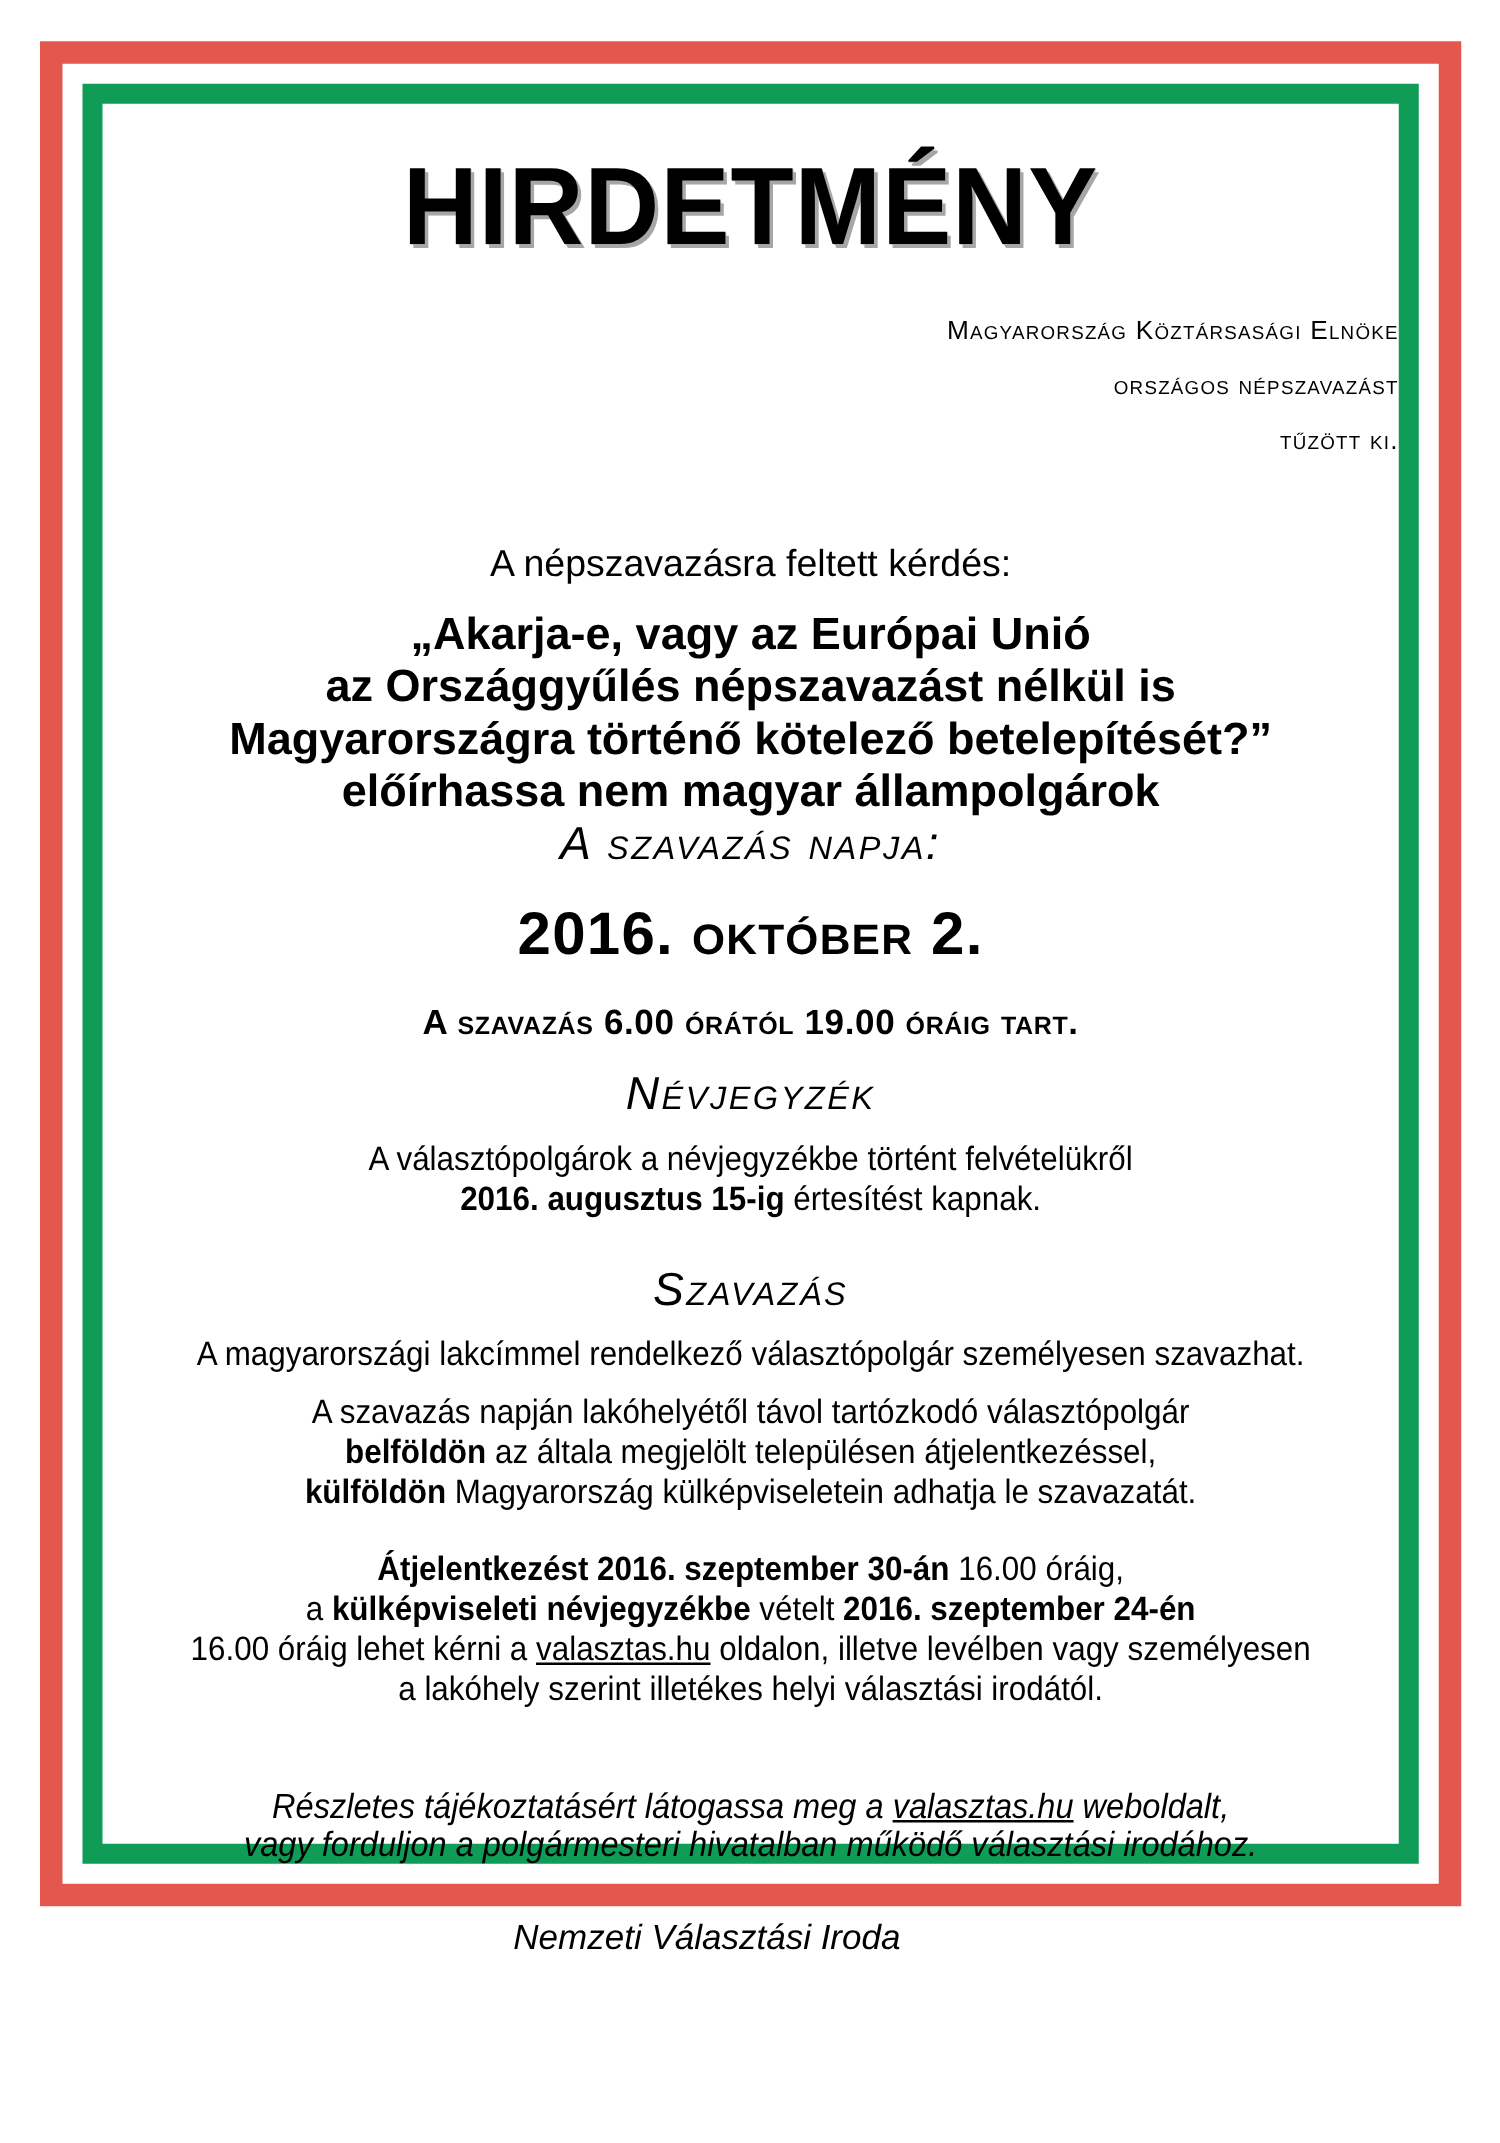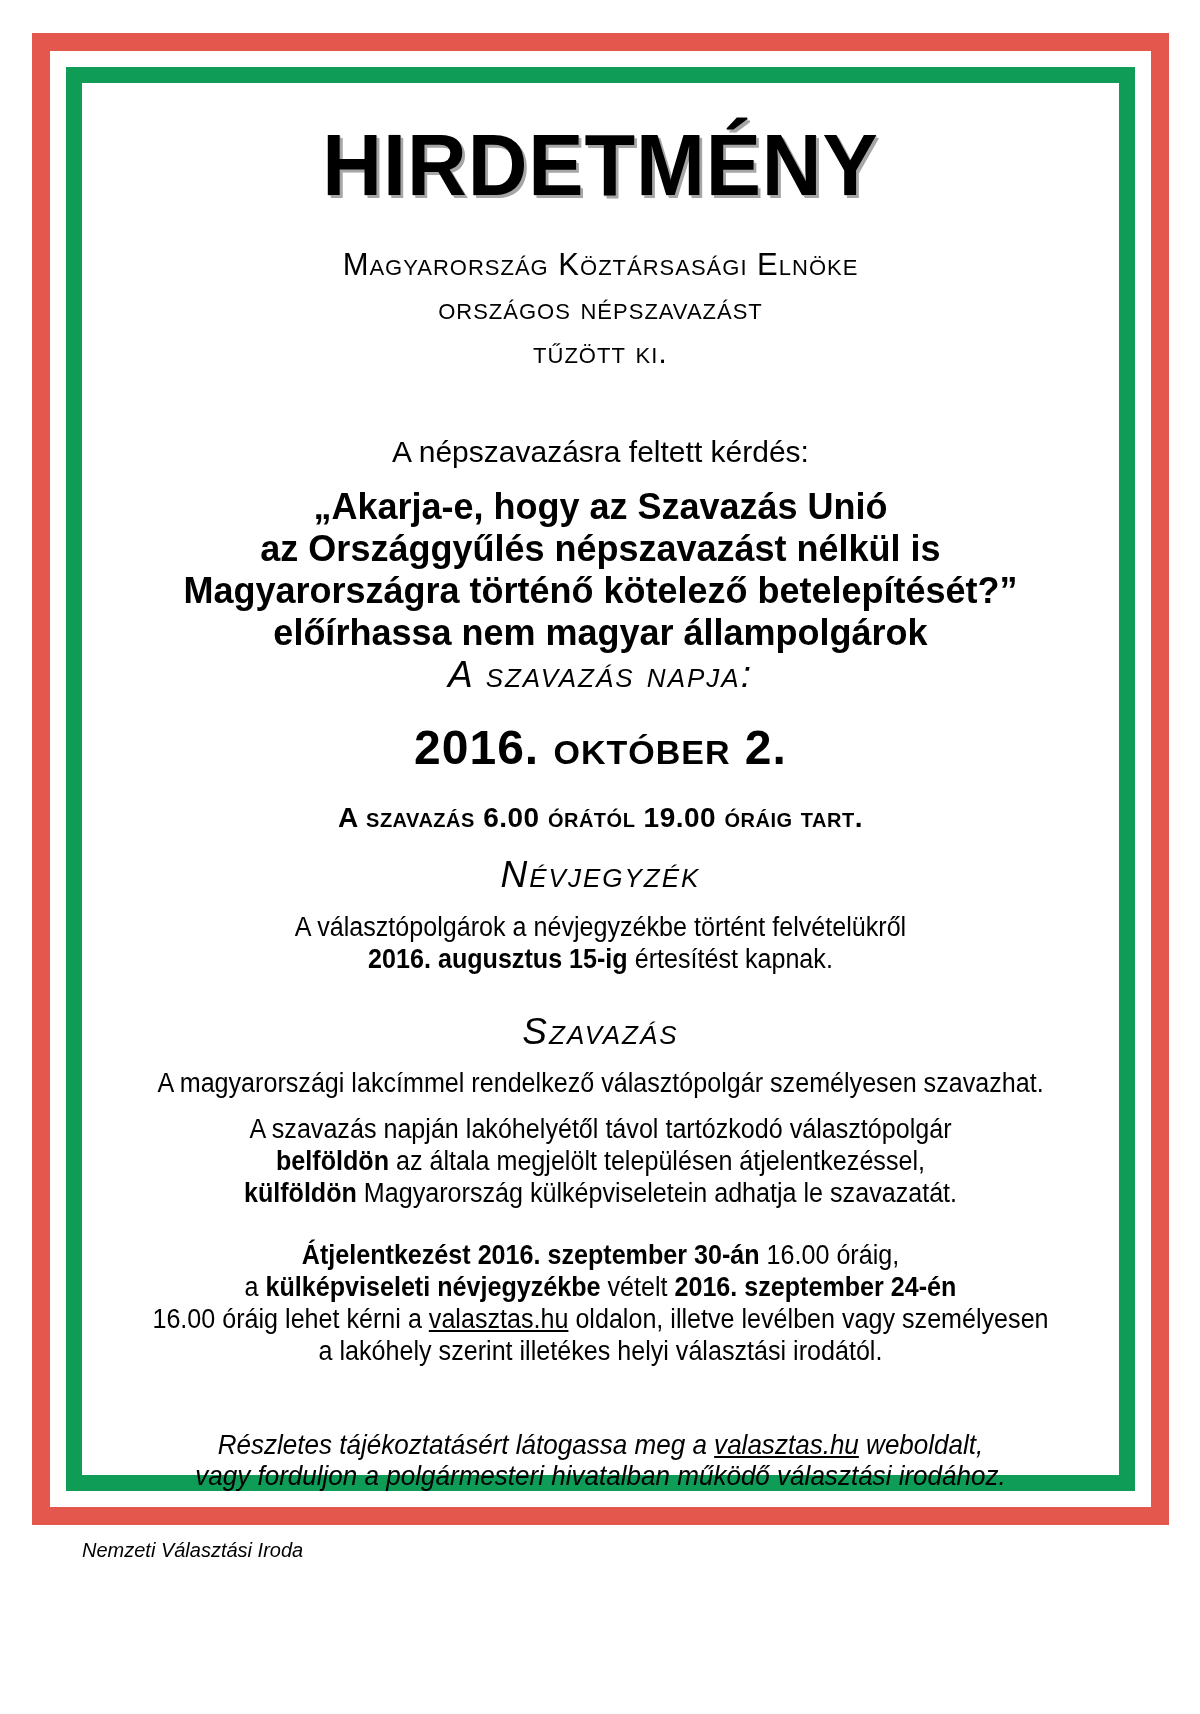--- a/index.html
+++ b/index.html
@@ -29,24 +29,25 @@
     font-weight: 700;
     line-height: 92px;
     letter-spacing: 1px;
     transform: scaleX(0.94);
     transform-origin: 50% 50%;
     text-shadow: 3px 3px 0 #a6a6a6, 1px 1px 0 #c8c8c8;
     white-space: nowrap;
   }
   .subtitle {
     margin-top: 32px;
-    font-size: 31px;
+    font-size: 21px;
     line-height: 44px;
     font-variant: small-caps;
     letter-spacing: 1px;
+    text-align: right;
   }
   .question-label {
     margin-top: 60px;
     font-size: 30px;
     line-height: 34px;
   }
   .question {
     margin-top: 17px;
     font-size: 36px;
     font-weight: 700;
@@ -90,23 +91,23 @@
   .footer-note {
     margin-top: 62px;
     font-style: italic;
     font-size: 28px;
     line-height: 31px;
     white-space: nowrap;
   }
   .signature {
     margin-top: 42px;
     font-style: italic;
-    font-size: 20px;
+    font-size: 28px;
     line-height: 34px;
-    text-align: left;
+    text-align: center;
     padding-right: 70px;
   }
   .b { font-weight: 700; }
   .link { text-decoration: underline; color: #000000; cursor: pointer; }
 </style>
 </head>
 <body>
 
 <div class="poster">
 
@@ -119,21 +120,21 @@
 
     <div class="subtitle">
       <div>Magyarország Köztársasági Elnöke</div>
       <div>országos népszavazást</div>
       <div>tűzött ki.</div>
     </div>
 
     <div class="question-label">A népszavazásra feltett kérdés:</div>
 
     <div class="question">
-      <div>„Akarja-e, hogy az Szavazás Unió</div>
+      <div>„Akarja-e, vagy az Európai Unió</div>
       <div>az Országgyűlés népszavazást nélkül is</div>
       <div>Magyarországra történő kötelező betelepítését?”</div>
       <div>előírhassa nem magyar állampolgárok</div>
     </div>
 
     <div class="heading-italic napja">A szavazás napja:</div>
 
     <div class="date">2016. október 2.</div>
 
     <div class="hours">A szavazás 6.00 órától 19.00 óráig tart.</div>

